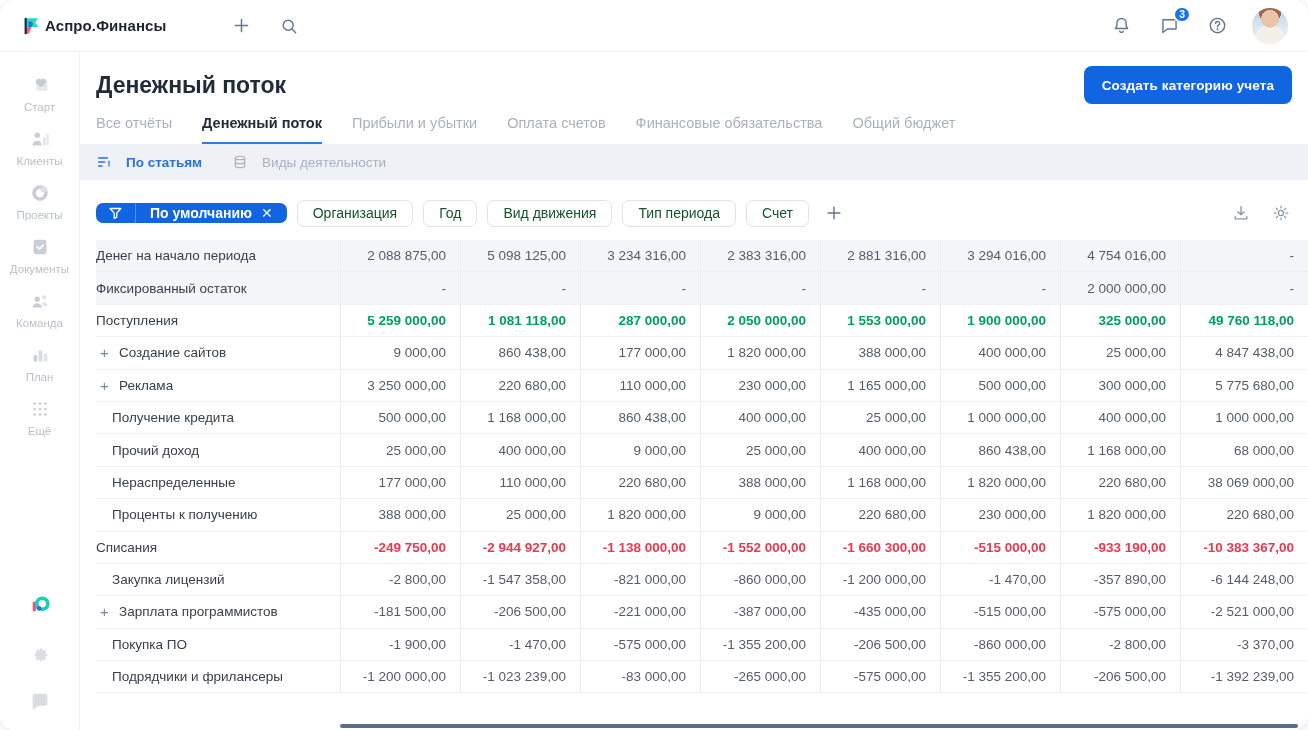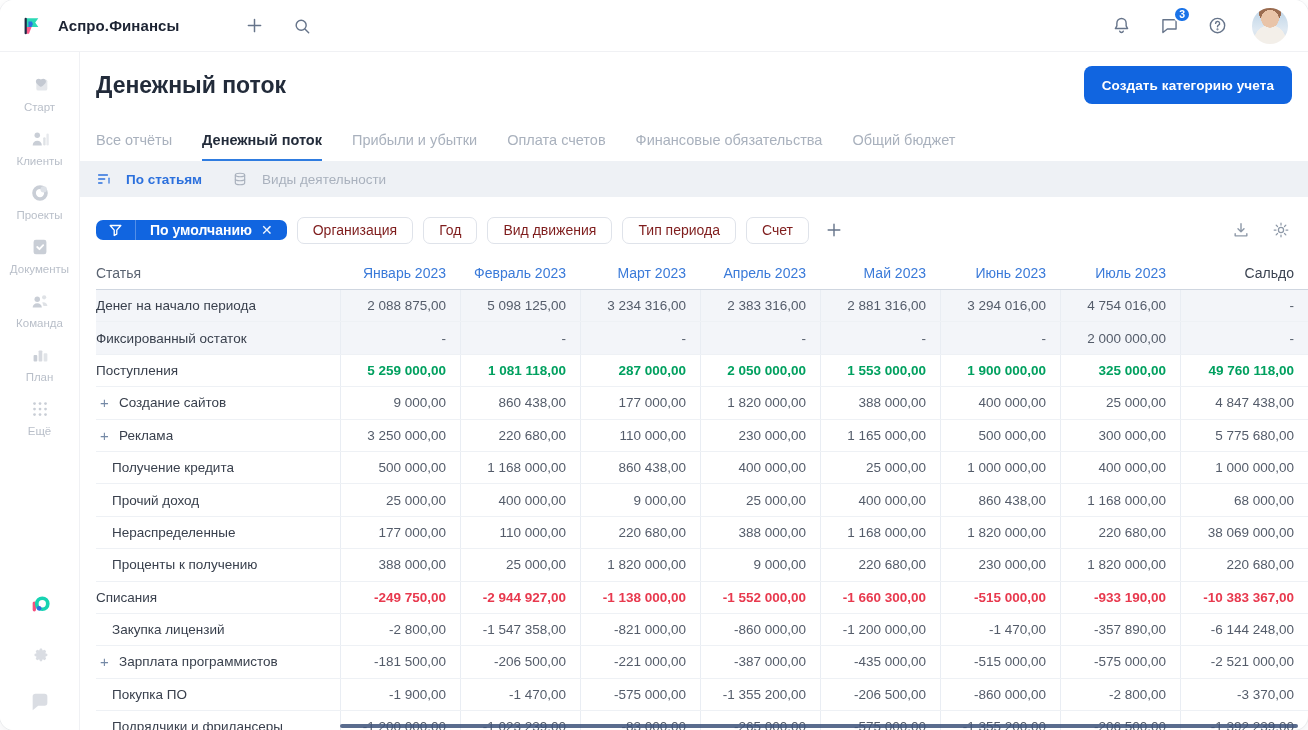--- a/index.html
+++ b/index.html
@@ -16,21 +16,21 @@
   *{box-sizing:border-box;margin:0;padding:0;}
   html,body{background:#fff;}
   body{font-family:"Liberation Sans","DejaVu Sans",sans-serif;width:1308px;height:730px;}
   .app{
     width:1308px;height:730px;background:#fff;border-radius:14px;overflow:hidden;
     box-shadow:0 0 0 1px rgba(20,30,50,.05), 0 3px 14px rgba(20,30,50,.07);
     display:flex;flex-direction:column;position:relative;
   }
   
   .topbar{height:52px;flex:0 0 52px;display:flex;align-items:center;padding:0 20px;border-bottom:1px solid #f0f1f4;background:#fff;}
-  .brand{display:flex;align-items:center;gap:16px;}
+  .brand{display:flex;align-items:center;gap:3px;}
   .brand-logo{width:22px;height:22px;display:inline-flex;}
   .brand-name{font-size:15px;font-weight:bold;color:#1d2433;letter-spacing:.1px;}
   .top-action{width:26px;height:26px;display:inline-flex;align-items:center;justify-content:center;color:#66748a;cursor:pointer;}
   .top-plus{margin-left:62px;}
   .top-search{margin-left:22px;}
   .top-right{margin-left:auto;display:flex;align-items:center;gap:22px;}
   .icon-badge-wrap{position:relative;display:inline-flex;}
   .badge{position:absolute;top:-7px;right:-9px;min-width:17px;height:17px;border-radius:9px;background:#1a73e8;color:#fff;
     font-size:10.5px;font-weight:bold;display:flex;align-items:center;justify-content:center;padding:0 4px;border:2px solid #fff;}
   .avatar{width:36px;height:36px;border-radius:50%;overflow:hidden;cursor:pointer;
@@ -47,35 +47,35 @@
   .side-icon svg{width:22px;height:22px;}
   .side-label{font-size:11.5px;color:#b9bfc9;}
   .side-bottom{margin-top:auto;display:flex;flex-direction:column;align-items:center;gap:24px;}
   .side-bottom .side-icon{cursor:pointer;}
   
   .main{flex:1;min-width:0;display:flex;flex-direction:column;position:relative;}
   .page-head{padding:20px 16px 0 16px;}
   .page-title{font-size:23px;font-weight:bold;color:#222b3a;}
   .create-btn{position:absolute;top:14px;right:16px;background:var(--accent);color:#fff;border:none;border-radius:8px;
     height:38px;padding:0 18px;font-size:13.5px;font-family:inherit;cursor:pointer;font-weight:bold;letter-spacing:.1px;}
-  .tabs{display:flex;gap:30px;margin-top:33px;}
+  .tabs{display:flex;gap:30px;margin-top:16px;}
   .tab{font-size:14.5px;color:var(--muted-text);padding-bottom:11px;cursor:pointer;border-bottom:2.5px solid transparent;white-space:nowrap;}
   .tab.active{color:#222b3a;font-weight:bold;border-bottom-color:#2f7ce0;}
   .subtab-band{height:36px;background:#eef1f5;display:flex;align-items:center;gap:30px;padding:0 16px;}
   .subtab{display:flex;align-items:center;gap:14px;font-size:13.5px;color:var(--muted-text);cursor:pointer;}
   .subtab.active{color:#2b70dd;font-weight:bold;}
   .subtab svg{width:16px;height:16px;}
   
   .filter-row{display:flex;align-items:center;gap:10px;padding:18px 16px 12px;}
   .chip-default{display:flex;align-items:stretch;background:var(--accent);border-radius:7px;overflow:hidden;cursor:pointer;height:20px;}
   .chip-default .funnel-seg{display:flex;align-items:center;justify-content:center;width:40px;border-right:1px solid rgba(255,255,255,.28);}
   .chip-default .label-seg{display:flex;align-items:center;gap:9px;color:#fff;font-size:14px;font-weight:bold;padding:0 14px;}
   .chip-default .close-x{font-size:14px;font-weight:bold;opacity:.95;}
   .chip{height:27px;display:flex;align-items:center;padding:0 15px;border:1px solid #dfe3ea;border-radius:7px;
-    font-size:14px;color:#7f1d1d;background:#fff;cursor:pointer;white-space:nowrap;}
+    font-size:14px;color:#14532d;background:#fff;cursor:pointer;white-space:nowrap;}
   .chip-add{width:30px;height:30px;display:flex;align-items:center;justify-content:center;color:#66748a;font-size:20px;cursor:pointer;}
   .filter-right{margin-left:auto;display:flex;align-items:center;gap:18px;color:#8e99a8;}
   .tool-icon{width:22px;height:22px;display:inline-flex;align-items:center;justify-content:center;cursor:pointer;}
   
   .table-wrap{flex:1;min-height:0;margin-left:16px;position:relative;overflow:hidden;}
   .trow, .thead{display:grid;grid-template-columns:244px repeat(7,120px) minmax(0,1fr);align-items:stretch;}
   .thead{height:33px;border-bottom:1px solid #cfd6e0;}
   .thead .hcell{display:flex;align-items:center;font-size:14px;}
   .hcell.h-label{color:#5b6472;padding-left:0;}
   .hcell.h-month{color:#3a7ad9;justify-content:flex-end;padding-right:14px;cursor:pointer;}
@@ -321,31 +321,20 @@
           <span class="tool-icon">
             <svg viewBox="0 0 24 24" width="20" height="20" fill="none" stroke="currentColor" stroke-width="1.5">
                 <circle cx="12" cy="12" r="3.1"></circle>
                 <path stroke-linecap="round" d="M12 3.8v2.2M12 18v2.2M3.8 12H6M18 12h2.2M6.2 6.2l1.6 1.6M16.2 16.2l1.6 1.6M17.8 6.2l-1.6 1.6M7.8 16.2l-1.6 1.6"></path>
               </svg>
           </span>
         </div>
       </div>
 
       <div class="table-wrap">
-        <div class="thead">
-            <div class="hcell h-label">Статья</div>
-            <div class="hcell h-month">Январь 2023</div>
-            <div class="hcell h-month">Февраль 2023</div>
-            <div class="hcell h-month">Март 2023</div>
-            <div class="hcell h-month">Апрель 2023</div>
-            <div class="hcell h-month">Май 2023</div>
-            <div class="hcell h-month">Июнь 2023</div>
-            <div class="hcell h-month">Июль 2023</div>
-            <div class="hcell h-saldo">Сальдо</div>
-          </div>
         <div>
             <div class="trow muted">
               <div class="cell lcell">
                 <span class="row-label">Денег на начало периода</span>
               </div>
               <div class="cell vcell">2 088 875,00</div>
               <div class="cell vcell">5 098 125,00</div>
               <div class="cell vcell">3 234 316,00</div>
               <div class="cell vcell">2 383 316,00</div>
               <div class="cell vcell">2 881 316,00</div>

